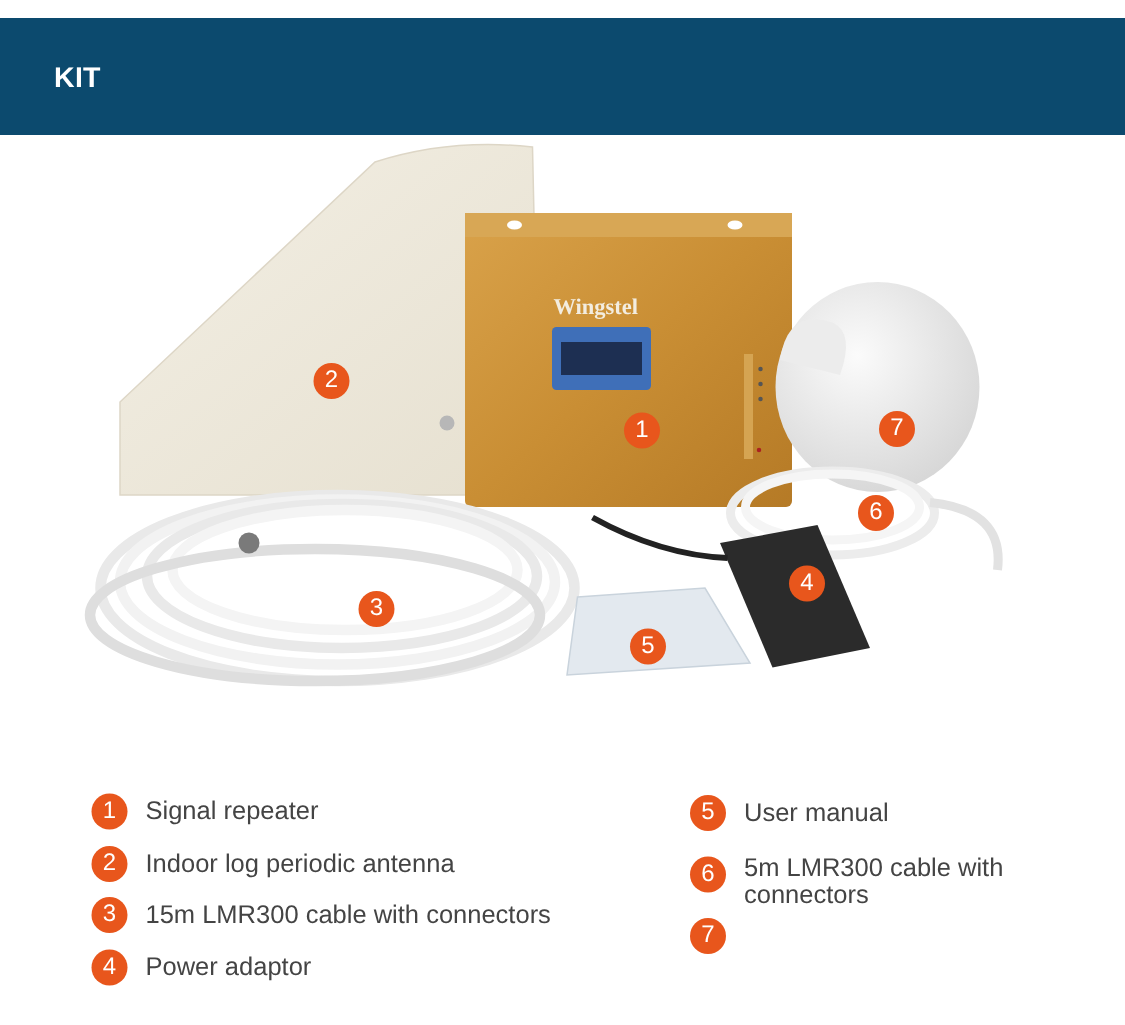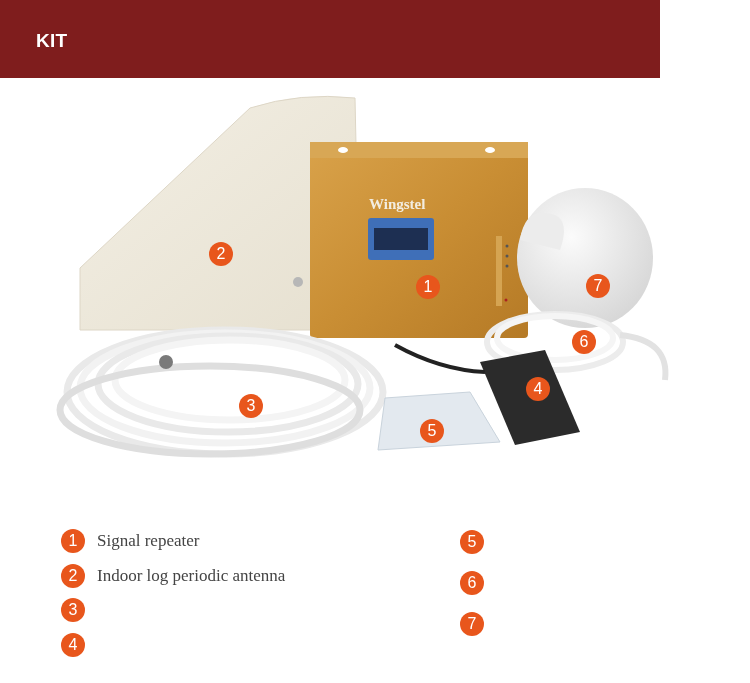--- a/index.html
+++ b/index.html
@@ -1,30 +1,30 @@
 <!DOCTYPE html>
 <html><head>
 <meta charset="utf-8">
 <style>
   * { box-sizing: border-box; margin: 0; padding: 0; }
   html, body { width: 750px; height: 683px; background: #ffffff; overflow: hidden; }
   body { position: relative; font-family: "Liberation Sans", sans-serif; }
 
-  .header { position: absolute; left: 0; top: 0; width: 660px; height: 78px; background: #7f1d1d; }
+  .header { position: absolute; left: 0; top: 12px; width: 750px; height: 78px; background: #0c4a6e; }
   .header-title { position: absolute; left: 36px; top: 30px; color: #fff; font-weight: bold; font-size: 19px; letter-spacing: 0.2px; }
 
   .photo { position: absolute; left: 0; top: 78px; width: 750px; height: 430px; }
 
   .badge { position: absolute; width: 24px; height: 24px; border-radius: 50%; background: #e8561c; color: #fff;
            font-size: 16px; line-height: 24px; text-align: center; font-family: "Liberation Sans", sans-serif; }
 
   .legend-item { position: absolute; display: flex; align-items: flex-start; }
   .legend-item .badge { position: relative; flex: none; }
   .legend-label { margin-left: 12px; color: #444; font-size: 17px; line-height: 18px; padding-top: 3px; width: 210px; }
-  .legend-label.wide { width: 320px; font-family: Liberation Serif, serif; }
+  .legend-label.wide { width: 320px; }
 </style>
 </head>
 <body>
 
 <div class="header">
   <div class="header-title">KIT</div>
 </div>
 
 <svg class="photo" viewBox="0 78 750 430" width="750" height="430">
   <defs>
@@ -102,26 +102,30 @@
 <div class="legend-item" style="left:61px;top:529px;">
   <div class="badge">1</div>
   <div class="legend-label wide">Signal repeater</div>
 </div>
 <div class="legend-item" style="left:61px;top:564px;">
   <div class="badge">2</div>
   <div class="legend-label wide">Indoor log periodic antenna</div>
 </div>
 <div class="legend-item" style="left:61px;top:598px;">
   <div class="badge">3</div>
+  <div class="legend-label wide">15m LMR300 cable with connectors</div>
 </div>
 <div class="legend-item" style="left:61px;top:633px;">
   <div class="badge">4</div>
+  <div class="legend-label wide">Power adaptor</div>
 </div>
 
 <div class="legend-item" style="left:460px;top:530px;">
   <div class="badge">5</div>
+  <div class="legend-label">User manual</div>
 </div>
 <div class="legend-item" style="left:460px;top:567px;">
   <div class="badge" style="margin-top:4px;">6</div>
+  <div class="legend-label" style="width:200px;">5m LMR300 cable with connectors</div>
 </div>
 <div class="legend-item" style="left:460px;top:612px;">
   <div class="badge">7</div>
 </div>
 
 </body></html>

